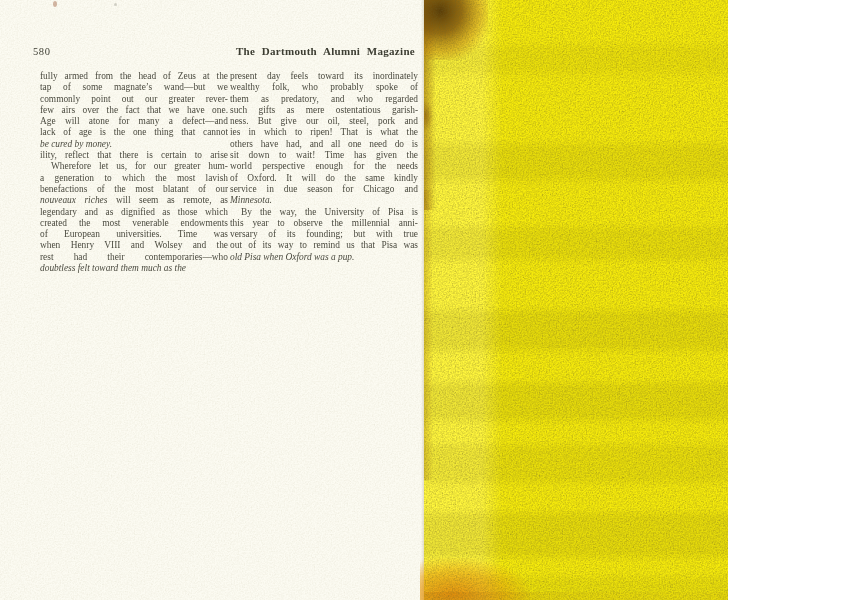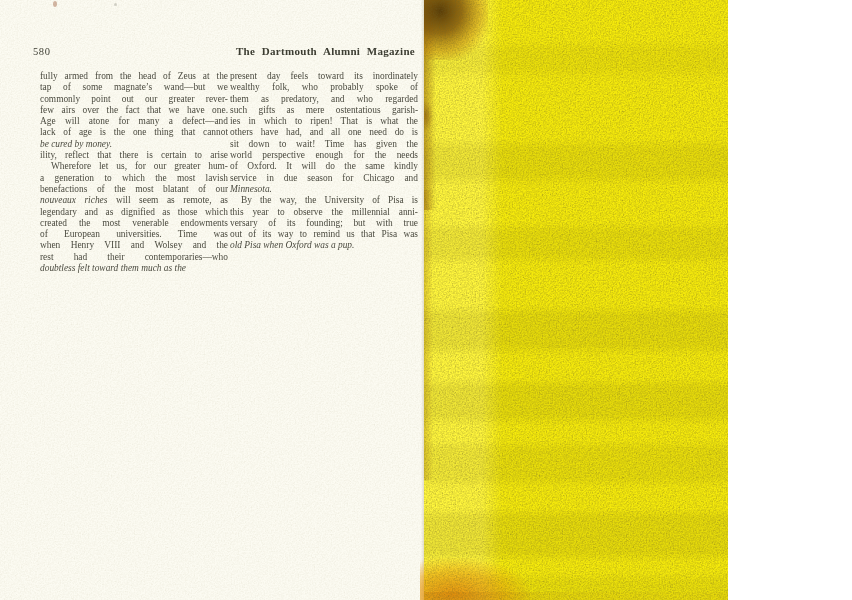--- a/index.html
+++ b/index.html
@@ -131,20 +131,21 @@
             <div class="line">rest had their contemporaries—who</div>
             <div class="line last">doubtless felt toward them much as the</div>
           </div>
         </div>
       <div class="column">
           <div class="para">
             <div class="line">present day feels toward its inordinately</div>
             <div class="line">wealthy folk, who probably spoke of</div>
             <div class="line">them as predatory, and who regarded</div>
             <div class="line">such gifts as mere ostentatious garish-</div>
+            <div class="line">ness. But give our oil, steel, pork and</div>
             <div class="line">ies in which to ripen! That is what the</div>
             <div class="line">others have had, and all one need do is</div>
             <div class="line">sit down to wait! Time has given the</div>
             <div class="line">world perspective enough for the needs</div>
             <div class="line">of Oxford. It will do the same kindly</div>
             <div class="line">service in due season for Chicago and</div>
             <div class="line last">Minnesota.</div>
           </div>
           <div class="para">
             <div class="line indent">By the way, the University of Pisa is</div>

